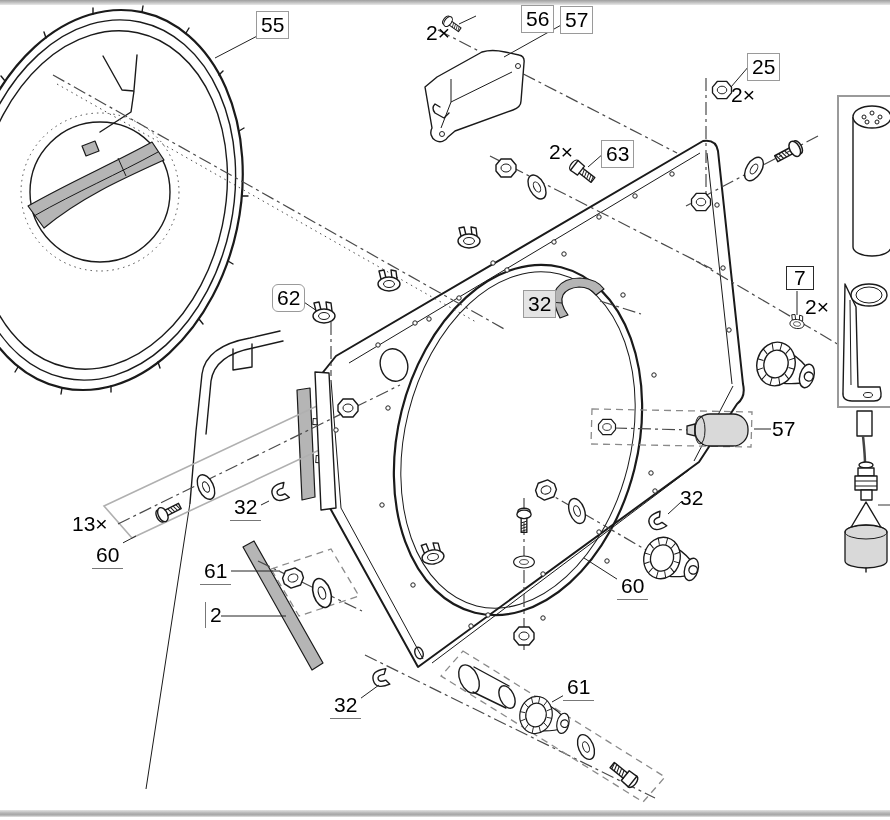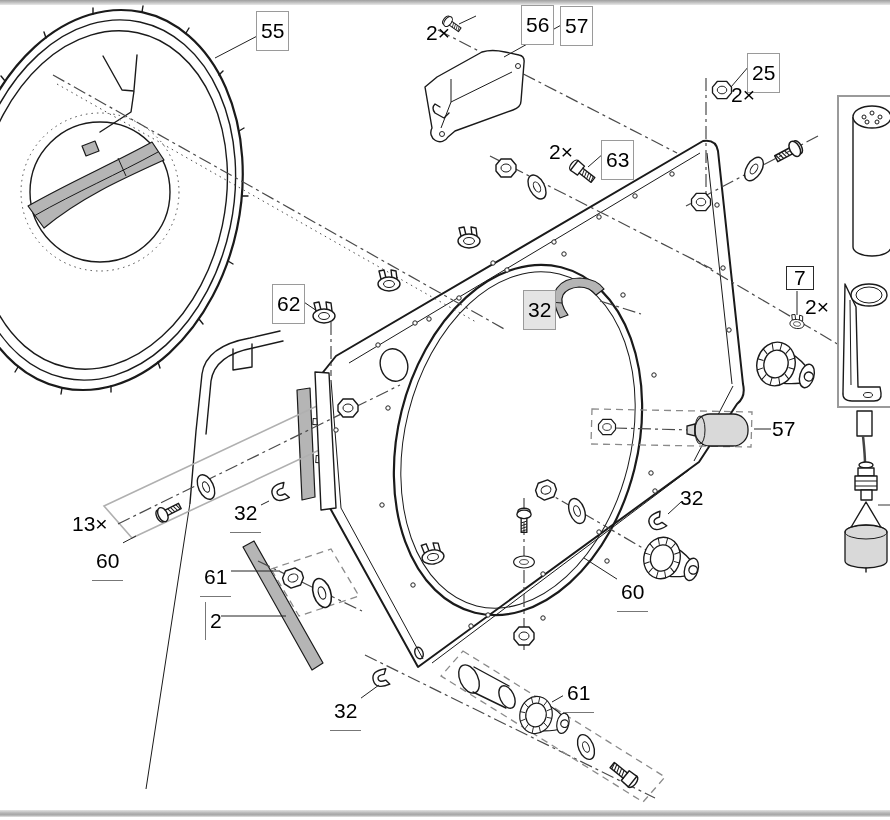--- a/index.html
+++ b/index.html
@@ -19,21 +19,21 @@
   .gf{fill:var(--soft,#b5b5b5);stroke:var(--line,#1a1a1a);stroke-width:1.2;stroke-linejoin:round;}
   .lf{fill:var(--fill,#d9d9d9);stroke:var(--line,#1a1a1a);stroke-width:1.3;}
   .axis{fill:none;stroke:var(--axis,#4a4a4a);stroke-width:1.2;stroke-dasharray:13 4 3 4;}
   .dots{fill:none;stroke:var(--axis,#4a4a4a);stroke-width:1;stroke-dasharray:1.5 4;}
   .kitbox{fill:none;stroke:#8a8a8a;stroke-width:1.3;stroke-dasharray:7 5;}
   .graybox-ln{fill:none;stroke:#b0b0b0;stroke-width:1.6;}
   .ld{stroke:#222;stroke-width:1;fill:none;}
   .hole{fill:#fff;stroke:#222;stroke-width:1;}
   
   .callout{position:absolute;font-size:21px;line-height:1.05;color:#000;background:#fff;
-           padding:8px 4px;white-space:nowrap;}
+           padding:2px 4px;white-space:nowrap;}
   .callout.plain{background:transparent;padding:1px 2px;}
   .callout.box{border:1px solid var(--box_border,#9a9a9a);}
   .callout.boxdark{border:1.5px solid #2a2a2a;padding:0 7px;}
   .callout.graybox{border:1px solid var(--box_border,#9a9a9a);background:#e4e4e4;}
   .callout.underline{border-bottom:1.2px solid #777;}
   .callout.tickleft{border-left:1.2px solid #777;background:transparent;}
 </style>
 </head>
 <body>
 
@@ -387,21 +387,21 @@
 
   <div style="position:absolute;left:0;top:0;width:890px;height:820px;pointer-events:none;">
       <div class="callout box" style="left: 256px; top: 11px;">55</div>
       <div class="callout plain" style="left: 424px; top: 21px;">2×</div>
       <div class="callout box" style="left: 474px; top: 5px; margin-left: 47px;">56</div>
       <div class="callout box" style="left: 560px; top: 6px;">57</div>
       <div class="callout plain" style="left: 547px; top: 140px;">2×</div>
       <div class="callout box" style="left: 601px; top: 140px;">63</div>
       <div class="callout box" style="left: 747px; top: 53px;">25</div>
       <div class="callout plain" style="left: 729px; top: 83px;">2×</div>
-      <div class="callout box" style="left: 272px; top: 284px;">62</div>
+      <div class="callout box" style="left: 272px; top: 284px; border-radius: 6px;">62</div>
       <div class="callout graybox" style="left: 523px; top: 290px;">32</div>
       <div class="callout boxdark" style="left: 786px; top: 266px;">7</div>
       <div class="callout plain" style="left: 803px; top: 295px;">2×</div>
       <div class="callout plain" style="left: 770px; top: 417px;">57</div>
       <div class="callout plain" style="left: 70px; top: 512px;">13×</div>
       <div class="callout underline" style="left: 92px; top: 542px;">60</div>
       <div class="callout underline" style="left: 230px; top: 494px;">32</div>
       <div class="callout underline" style="left: 200px; top: 558px;">61</div>
       <div class="callout tickleft" style="left: 205px; top: 602px;">2</div>
       <div class="callout underline" style="left: 330px; top: 692px;">32</div>

